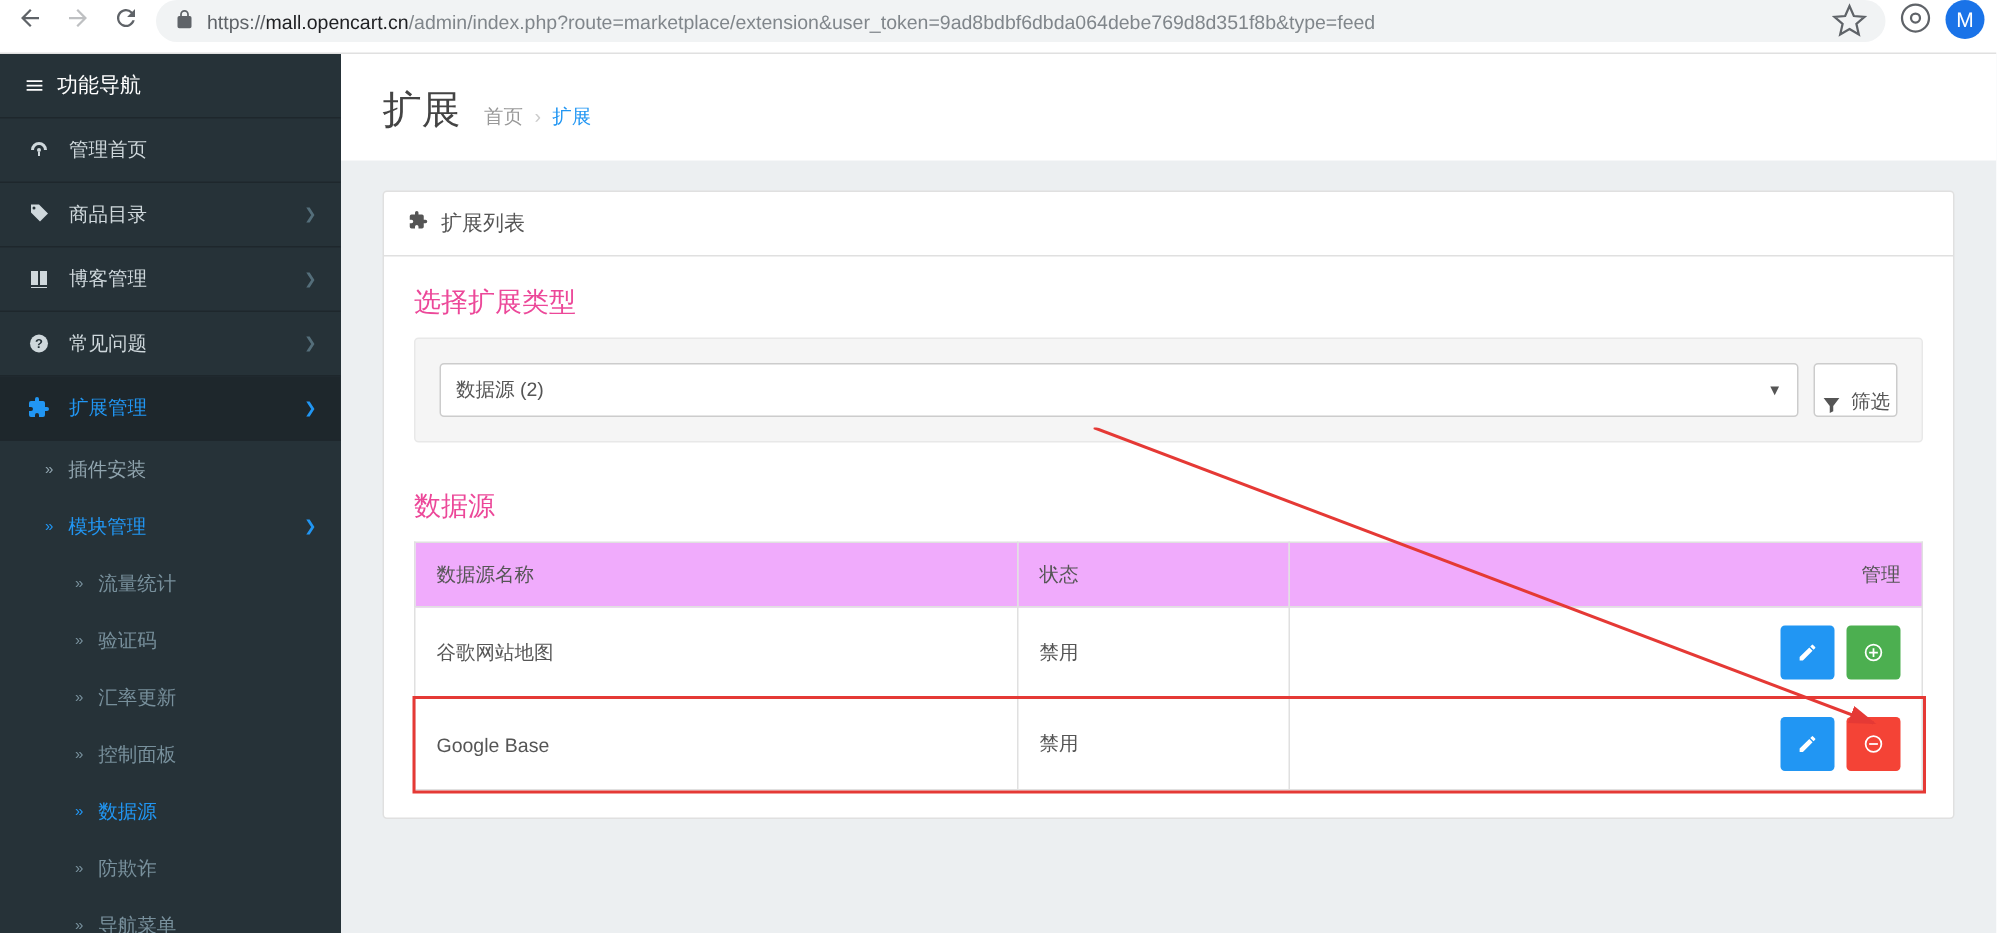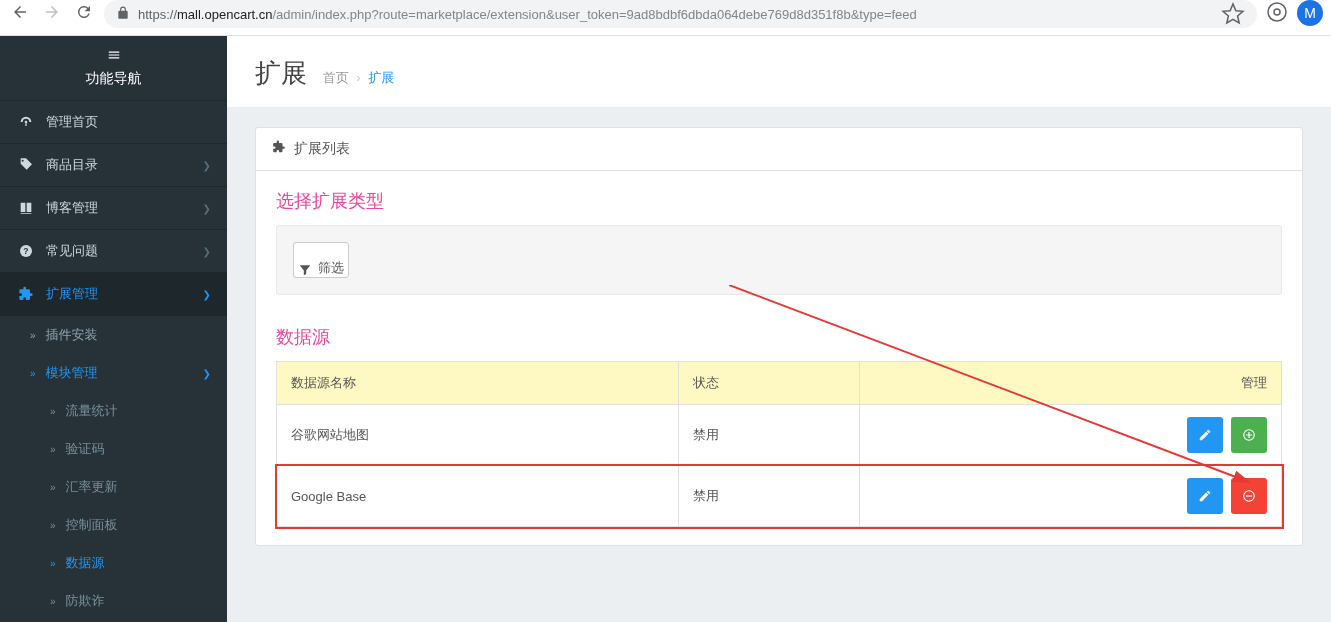--- a/index.html
+++ b/index.html
@@ -15,21 +15,21 @@
 .addr-url .proto { color: #5f6368; }
 .addr-url .host { color: #202124; }
 .addr-url .path { color: #80868b; }
 .star-btn, .ext-btn { width: 24px; height: 24px; display: flex; align-items: center; justify-content: center; color: #5f6368; }
 .avatar { width: 26px; height: 26px; border-radius: 50%; background: #1a73e8; color: #fff; display: flex; align-items: center; justify-content: center; font-weight: 500; font-size: 14px; }
 
 .app { display: flex; height: calc(100vh - 36px); }
 
 
 .sidebar { width: 227px; background: #263238; color: #cfd8dc; overflow-y: auto; }
-.side-header { padding: 12px 16px; color: #fff; font-size: 14px; display: flex; align-items: center; gap: 8px; border-bottom: 1px solid #1e272c; flex-direction: column; }
+.side-header { padding: 12px 16px; color: #fff; font-size: 14px; display: flex; align-items: center; gap: 8px; border-bottom: 1px solid #1e272c; }
 .side-item { display: flex; align-items: center; padding: 12px 16px; color: #cfd8dc; cursor: pointer; position: relative; border-bottom: 1px solid #1e272c; }
 .side-item.active { background: #1e272c; color: #2196f3; }
 .side-item .icon { width: 20px; margin-right: 10px; display: flex; align-items: center; justify-content: center; }
 .side-item .chev { margin-left: auto; font-size: 10px; color: #546e7a; }
 .side-item.active .chev { color: #2196f3; }
 .sub-item { display: flex; align-items: center; padding: 10px 16px 10px 30px; color: #90a4ae; cursor: pointer; font-size: 13px; }
 .sub-item.active { color: #2196f3; }
 .sub-item .bullet { margin-right: 10px; font-size: 10px; }
 .sub-item .chev { margin-left: auto; font-size: 10px; color: #546e7a; }
 .sub-item.active .chev { color: #2196f3; }
@@ -49,21 +49,21 @@
 .panel-head { padding: 12px 16px; border-bottom: 1px solid #e0e0e0; display: flex; align-items: flex-start; gap: 8px; color: #555; font-size: 14px; }
 .panel-body { padding: 18px 20px; }
 .section-title { font-size: 18px; color: #ec4899; margin-bottom: 12px; font-weight: 500; }
 .well { background: #f5f5f5; border: 1px solid #e8e8e8; border-radius: 3px; padding: 16px; display: flex; gap: 10px; margin-bottom: 30px; }
 .select-box { flex: 1; background: #fff; border: 1px solid #ccc; border-radius: 3px; height: 36px; padding: 0 10px; display: flex; align-items: center; justify-content: space-between; color: #555; cursor: pointer; }
 .select-box .caret { font-size: 10px; color: #555; }
 .filter-btn { width: 56px; height: 36px; border: 1px solid #ccc; background: #fff; border-radius: 3px; display: flex; align-items: flex-end; justify-content: center; gap: 6px; color: #555; cursor: pointer; font-size: 13px; }
 
 table { width: 100%; border-collapse: collapse; }
 th, td { padding: 12px 14px; border: 1px solid #e0e0e0; text-align: left; color: #555; font-size: 13px; }
-th { font-weight: 500; background: #fef9c3; margin-left: 17px; }
+th { font-weight: 500; background: #f0abfc; margin-left: 17px; }
 th.right, td.right { text-align: right; }
 .action-btn { width: 36px; height: 36px; border-radius: 3px; display: inline-flex; align-items: center; justify-content: center; color: #fff; cursor: pointer; margin-left: 4px; }
 .btn-blue { background: #2196f3; }
 .btn-red { background: #f44336; }
 .btn-green { background: #4caf50; }
 .highlight-box { position: absolute; border: 2px solid #e53935; pointer-events: none; }
 
 .arrow-svg { position: absolute; pointer-events: none; z-index: 10; }
 
 svg.ico { width: 14px; height: 14px; fill: currentColor; }
@@ -220,20 +220,24 @@
     <div class="panel">
       <div class="panel-head">
         <svg class="ico" viewBox="0 0 24 24">
             <path fill="currentColor" d="M20 11h-2V7a2 2 0 0 0-2-2h-4V3a2 2 0 1 0-4 0v2H4a2 2 0 0 0-2 2v4h2a2 2 0 1 1 0 4H2v4a2 2 0 0 0 2 2h4v-2a2 2 0 1 1 4 0v2h4a2 2 0 0 0 2-2v-4h2a2 2 0 1 0 0-4z"></path>
           </svg>
         <span>扩展列表</span>
       </div>
       <div class="panel-body">
         <div class="section-title">选择扩展类型</div>
         <div class="well">
+          <div class="select-box">
+            <span>数据源 (2)</span>
+            <span class="caret">▼</span>
+          </div>
           <div class="filter-btn">
             <svg class="ico" viewBox="0 0 24 24">
                 <path fill="currentColor" d="M3 4h18l-7 9v6l-4 2v-8z"></path>
               </svg>
             <span>筛选</span>
           </div>
         </div>
 
         <div class="section-title">数据源</div>
         <table>

